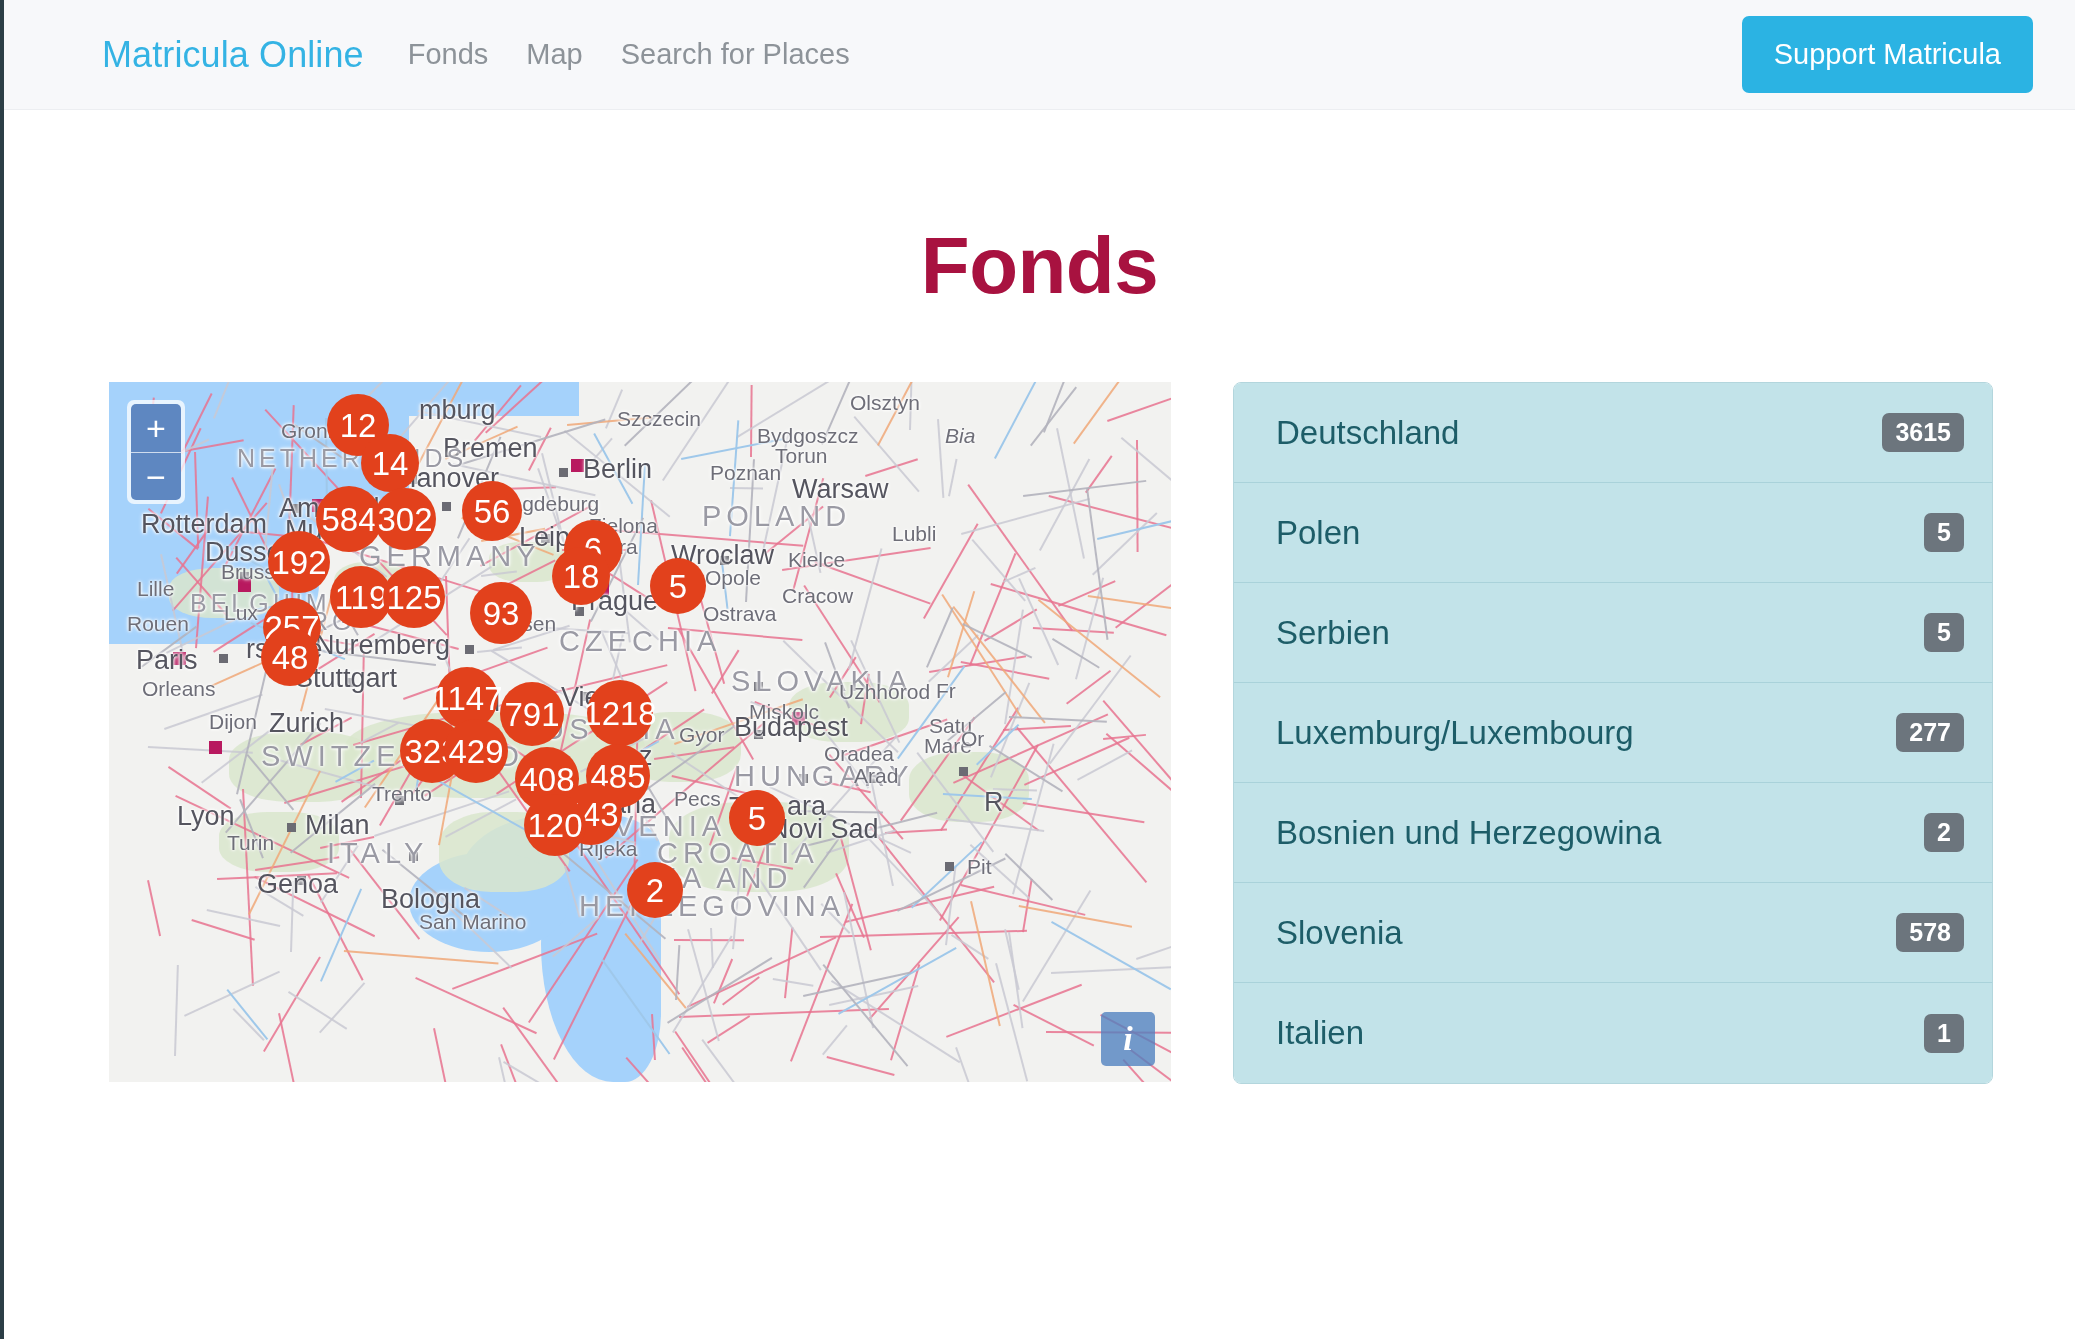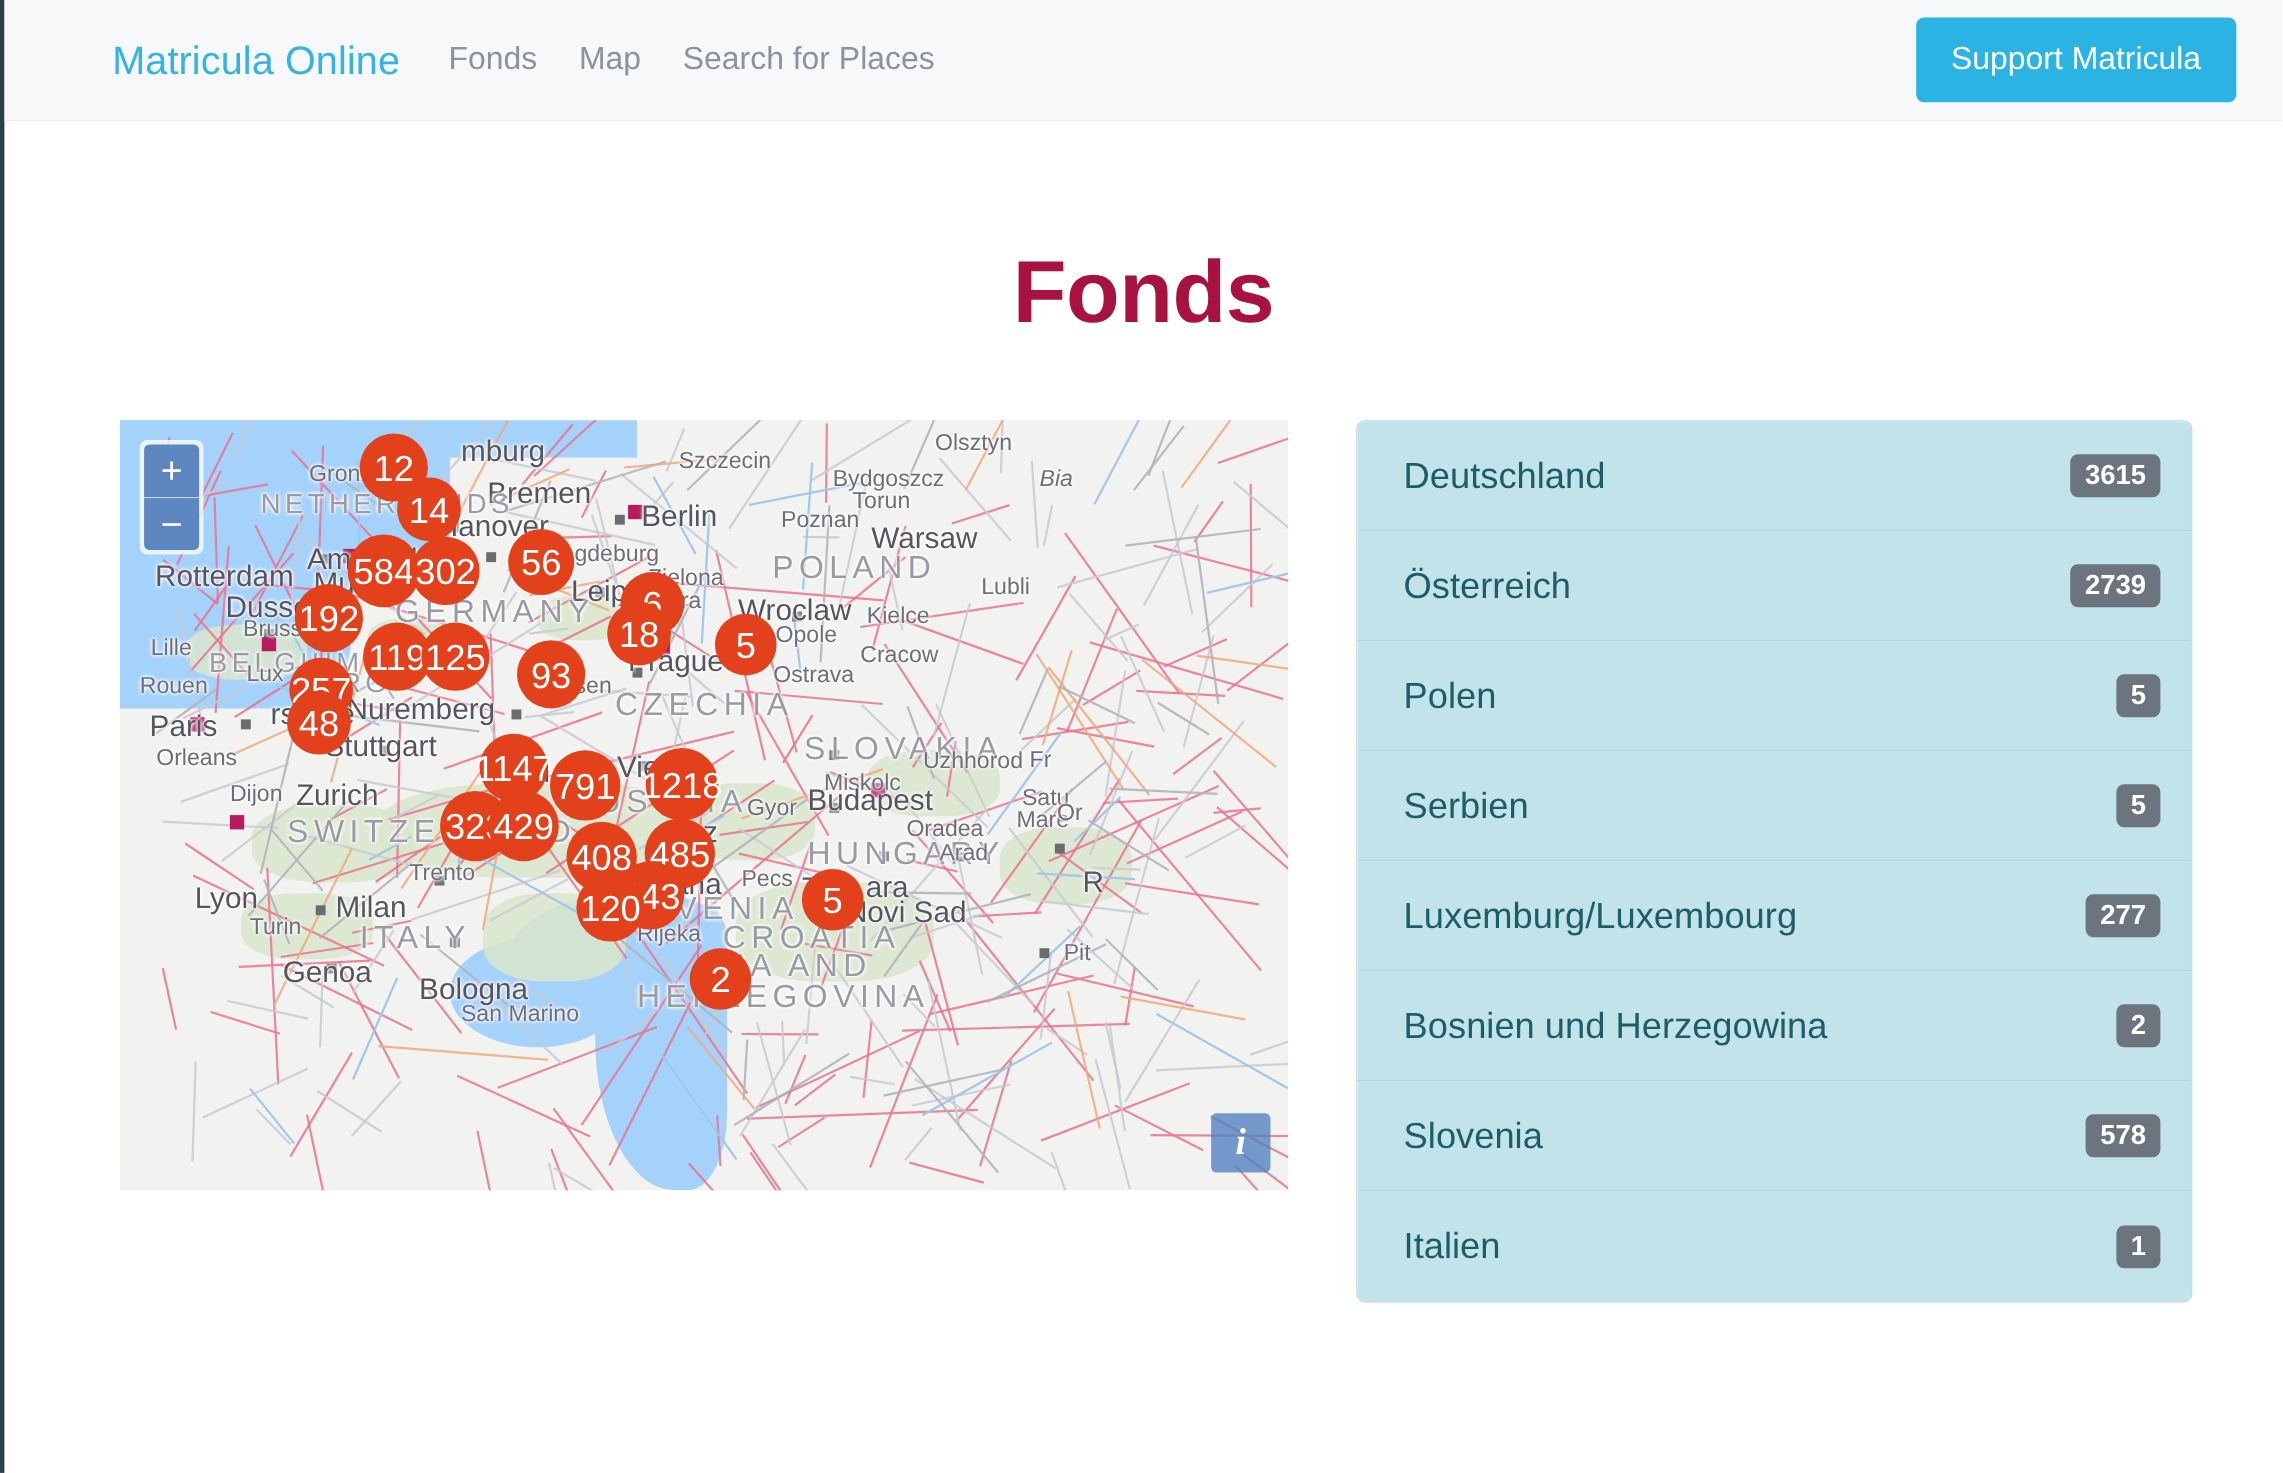--- a/index.html
+++ b/index.html
@@ -673,24 +673,20 @@
       <div class="cluster" style="left: 620px; top: 408px; width: 56px; height: 56px;">5</div>
       <div class="cluster" style="left: 518px; top: 480px; width: 56px; height: 56px;">2</div>
     </div>
 
   <div class="list-panel" id="list-panel">
       <div class="list-item">
         <span class="list-label">Deutschland</span>
         <span class="badge">3615</span>
       </div>
       <div class="list-item">
-        <span class="list-label">Österreich</span>
-        <span class="badge">2739</span>
-      </div>
-      <div class="list-item">
         <span class="list-label">Polen</span>
         <span class="badge">5</span>
       </div>
       <div class="list-item">
         <span class="list-label">Serbien</span>
         <span class="badge">5</span>
       </div>
       <div class="list-item">
         <span class="list-label">Luxemburg/Luxembourg</span>
         <span class="badge">277</span>

